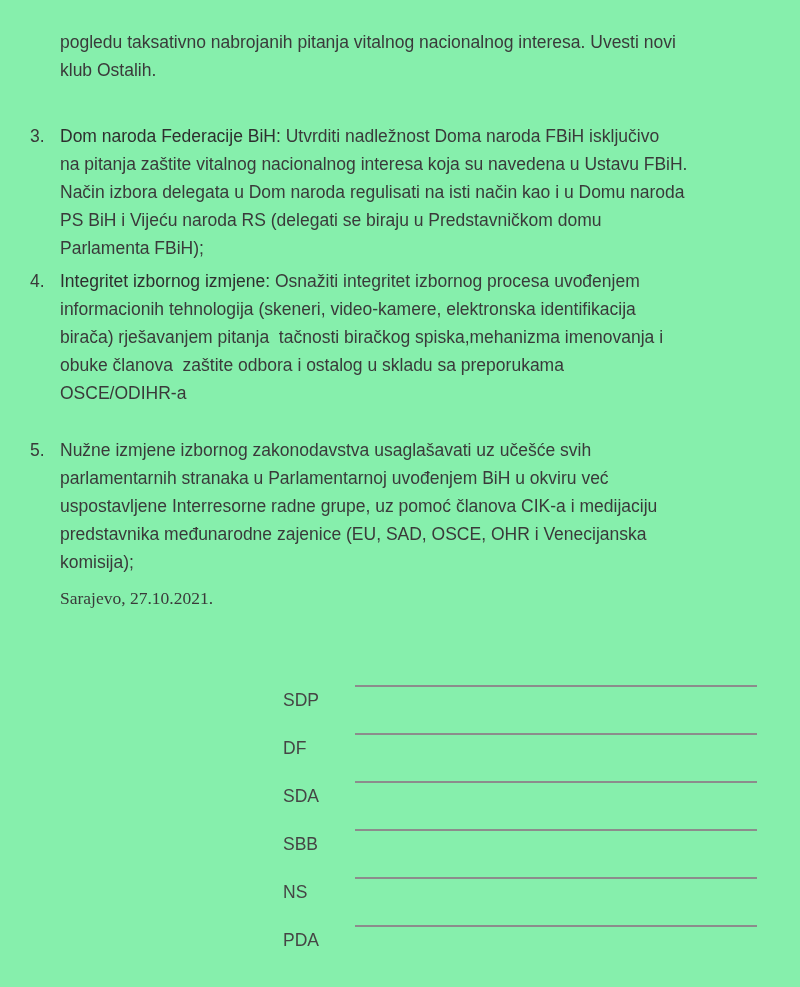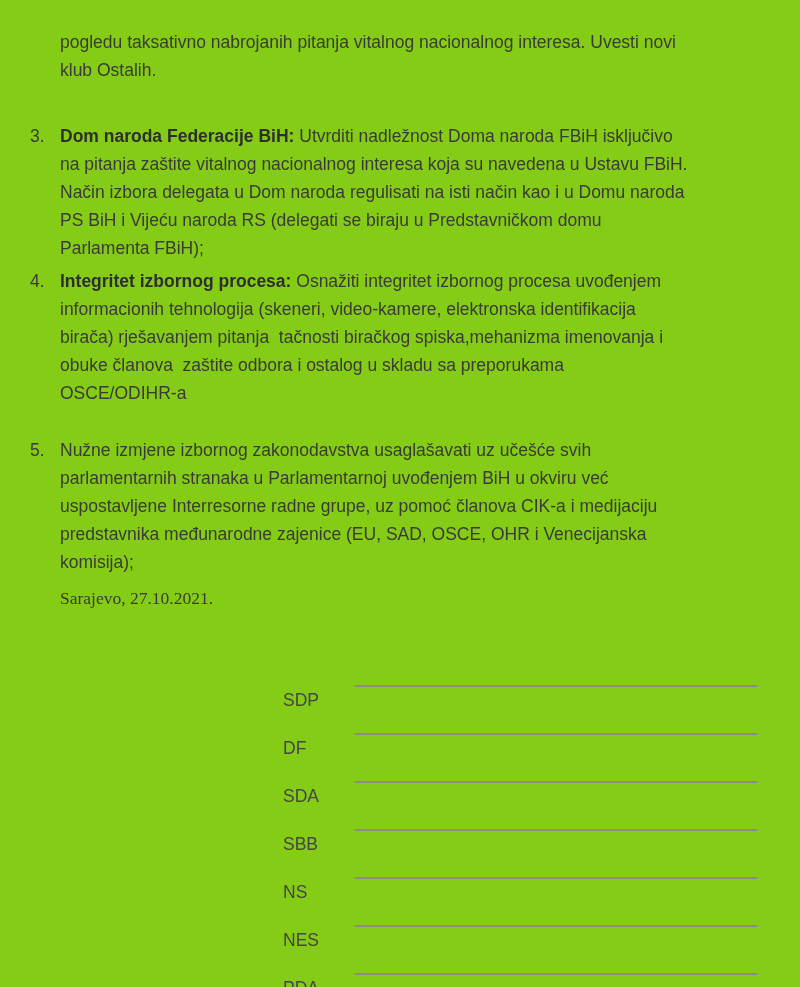--- a/index.html
+++ b/index.html
@@ -7,21 +7,21 @@
     width: 800px;
     height: 987px;
     overflow: hidden;
     background: #ffffff;
     font-family: "Liberation Sans", sans-serif;
   }
   .page {
     position: relative;
     width: 800px;
     height: 987px;
-    background: #84cc16;
+    background: #86efac;
     color: #3a3a3a;
     font-size: 17.5px;
     line-height: 28px;
     padding: 28px 40px 0 60px;
   }
   .intro {
     white-space: pre-wrap;
     width: 712px;
   }
   .item {
@@ -31,21 +31,21 @@
   }
   .item .num {
     flex: none;
     width: 30px;
   }
   .item .body {
     width: 712px;
     white-space: pre-wrap;
   }
   .item .lead {
-    font-weight: 700;
+    font-weight: 400;
     color: #2e2e2e;
   }
   .item-3 { margin-top: 38px; }
   .item-4 { margin-top: 5px; }
   .item-5 { margin-top: 29px; }
   .dateline { margin-top: 8px; font-family: Liberation Serif, serif; }
   .signatures { margin-top: 52px; }
   .sig-row {
     position: relative;
     height: 48px;
@@ -78,21 +78,21 @@
     <span class="num">3.</span>
     <div class="body"><span class="lead">Dom naroda Federacije BiH:</span><span> Utvrditi nadležnost Doma naroda FBiH isključivo
 na pitanja zaštite vitalnog nacionalnog interesa koja su navedena u Ustavu FBiH.
 Način izbora delegata u Dom naroda regulisati na isti način kao i u Domu naroda
 PS BiH i Vijeću naroda RS (delegati se biraju u Predstavničkom domu
 Parlamenta FBiH);</span></div>
   </div>
 
   <div class="item item-4">
     <span class="num">4.</span>
-    <div class="body"><span class="lead">Integritet izbornog procesa:</span><span> Osnažiti integritet izbornog procesa uvođenjem
+    <div class="body"><span class="lead">Integritet izbornog izmjene:</span><span> Osnažiti integritet izbornog procesa uvođenjem
 informacionih tehnologija (skeneri, video-kamere, elektronska identifikacija
 birača) rješavanjem pitanja  tačnosti biračkog spiska,mehanizma imenovanja i
 obuke članova  zaštite odbora i ostalog u skladu sa preporukama
 OSCE/ODIHR-a</span></div>
   </div>
 
   <div class="item item-5">
     <span class="num">5.</span>
     <div class="body"><span class="lead"></span><span>Nužne izmjene izbornog zakonodavstva usaglašavati uz učešće svih
 parlamentarnih stranaka u Parlamentarnoj uvođenjem BiH u okviru već
@@ -123,24 +123,20 @@
     <div class="sig-row">
       <span class="sig-label">SBB</span>
       <span class="sig-line"></span>
     </div>
 
     <div class="sig-row">
       <span class="sig-label">NS</span>
       <span class="sig-line"></span>
     </div>
 
-    <div class="sig-row">
-      <span class="sig-label">NES</span>
-      <span class="sig-line"></span>
-    </div>
 
     <div class="sig-row">
       <span class="sig-label">PDA</span>
       <span class="sig-line"></span>
     </div>
 
   </div>
 
 </div>
 

